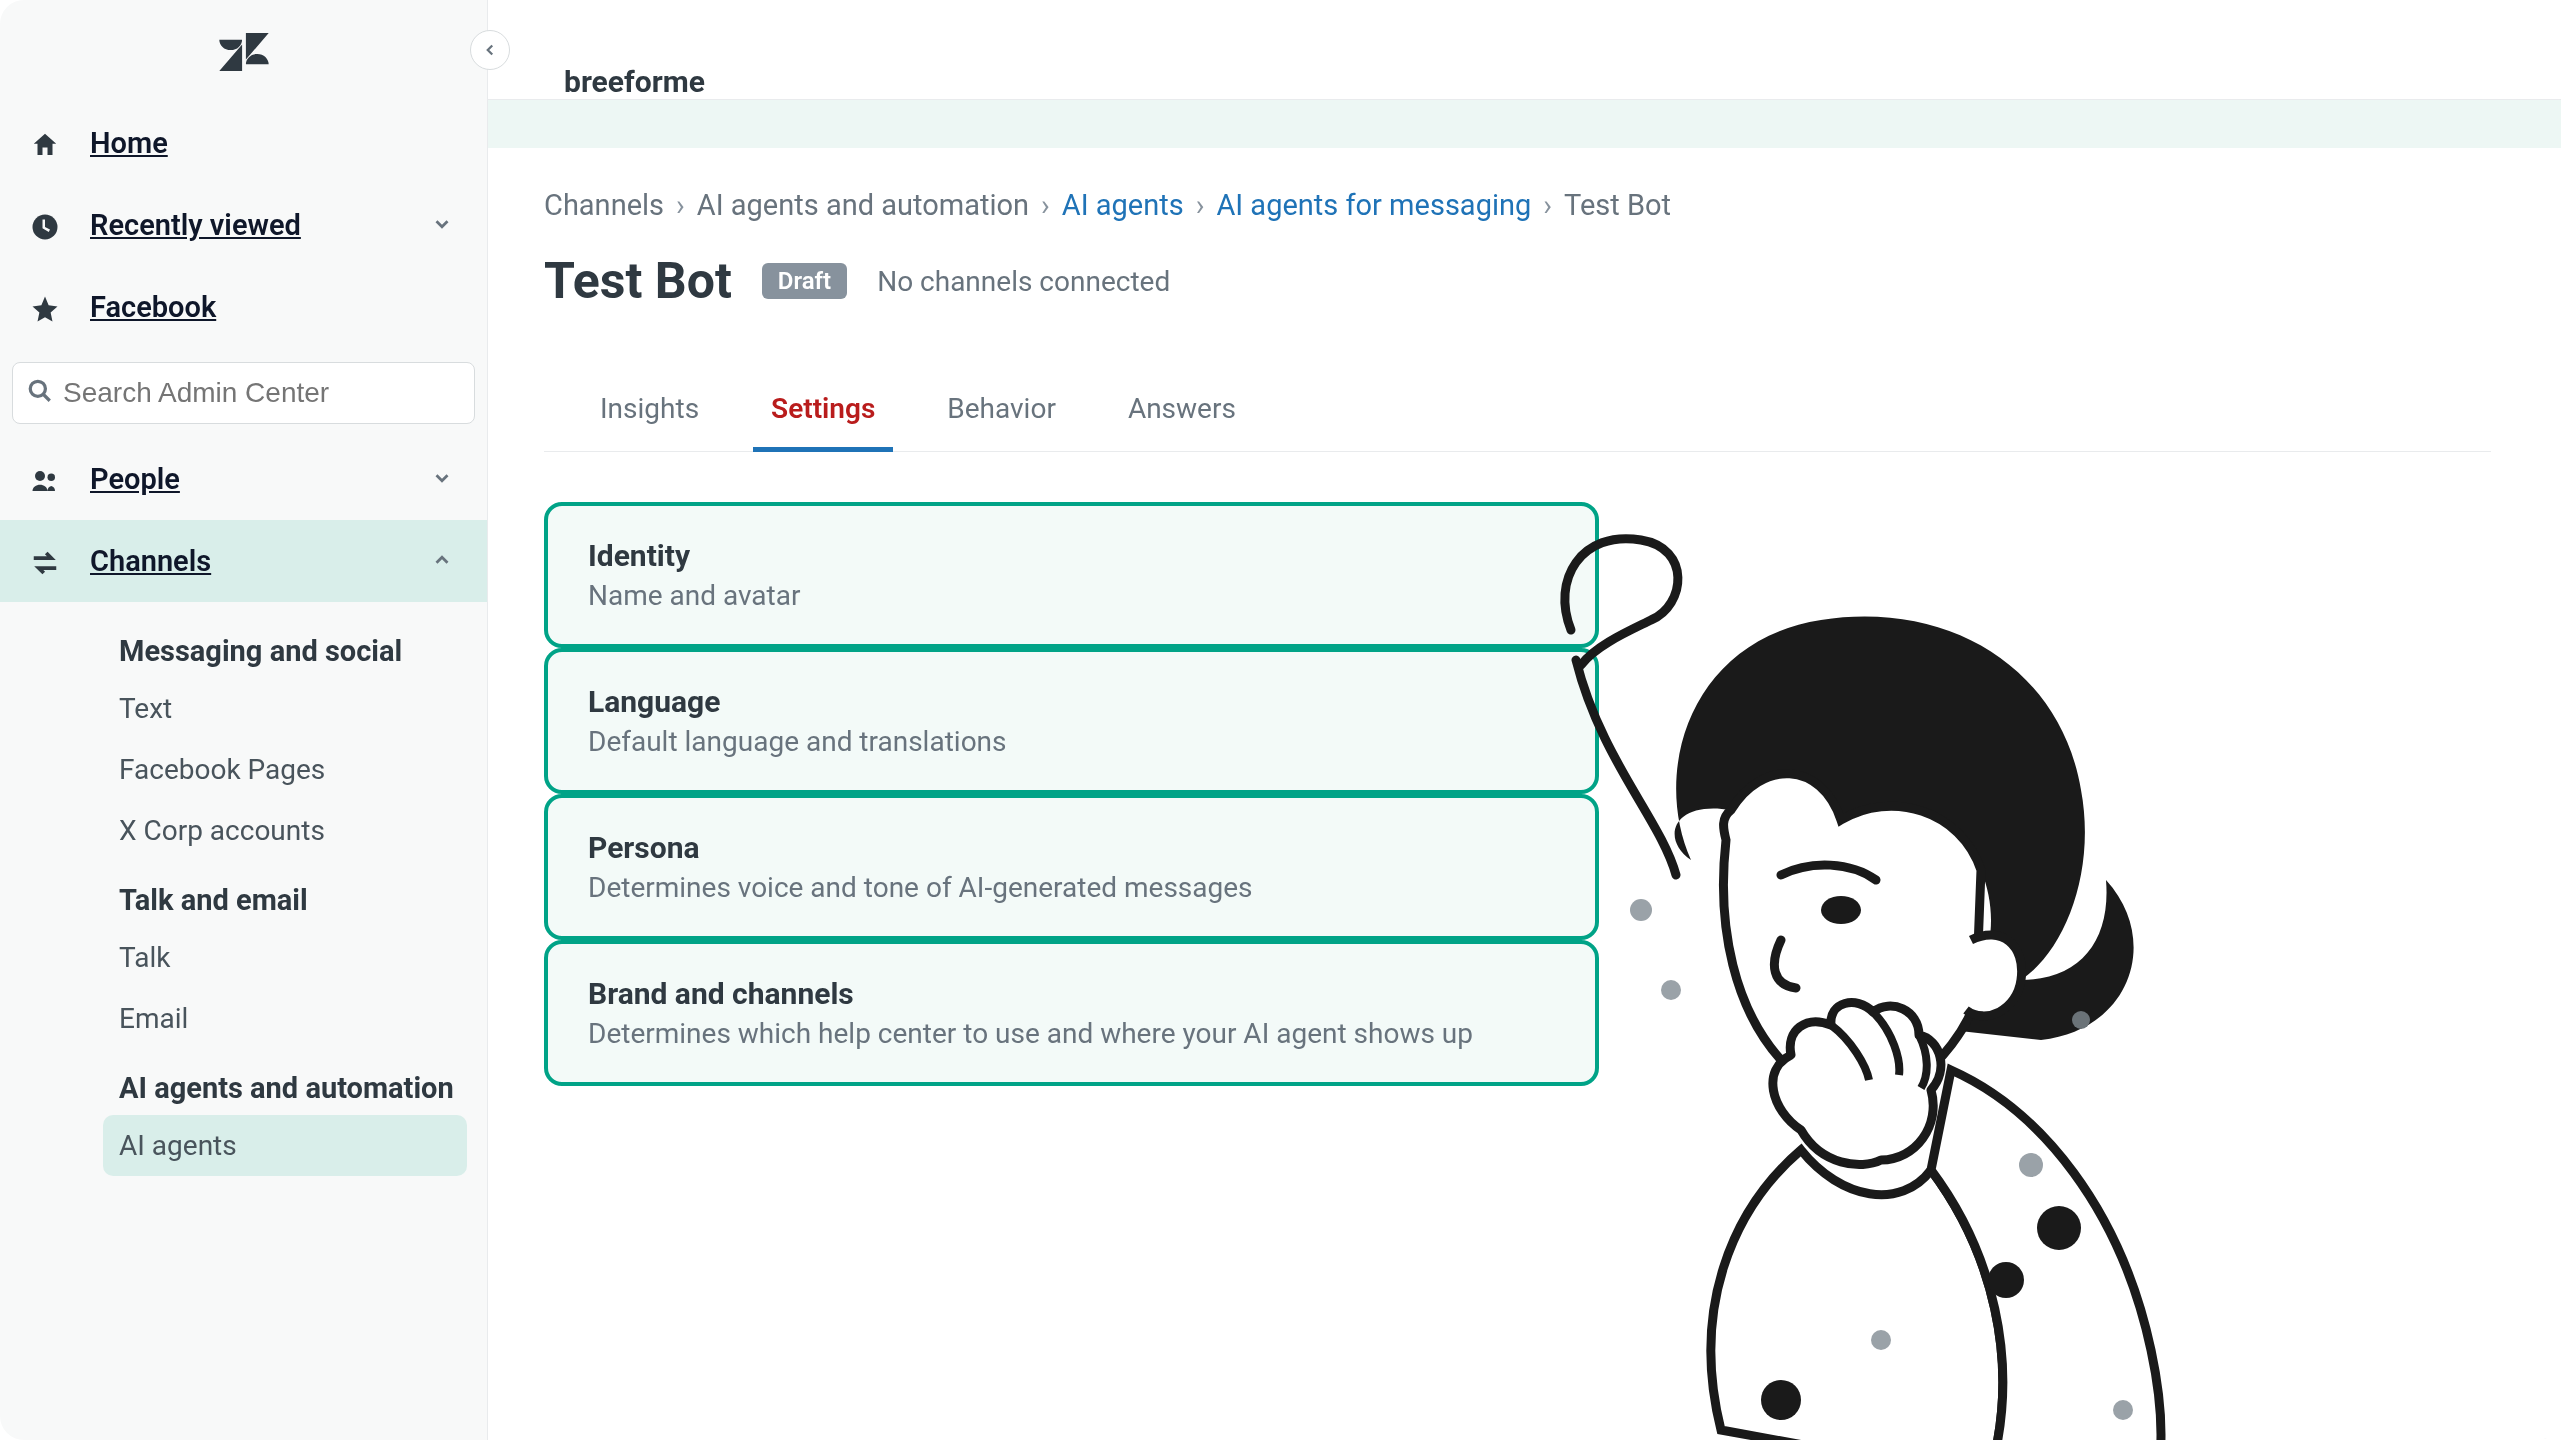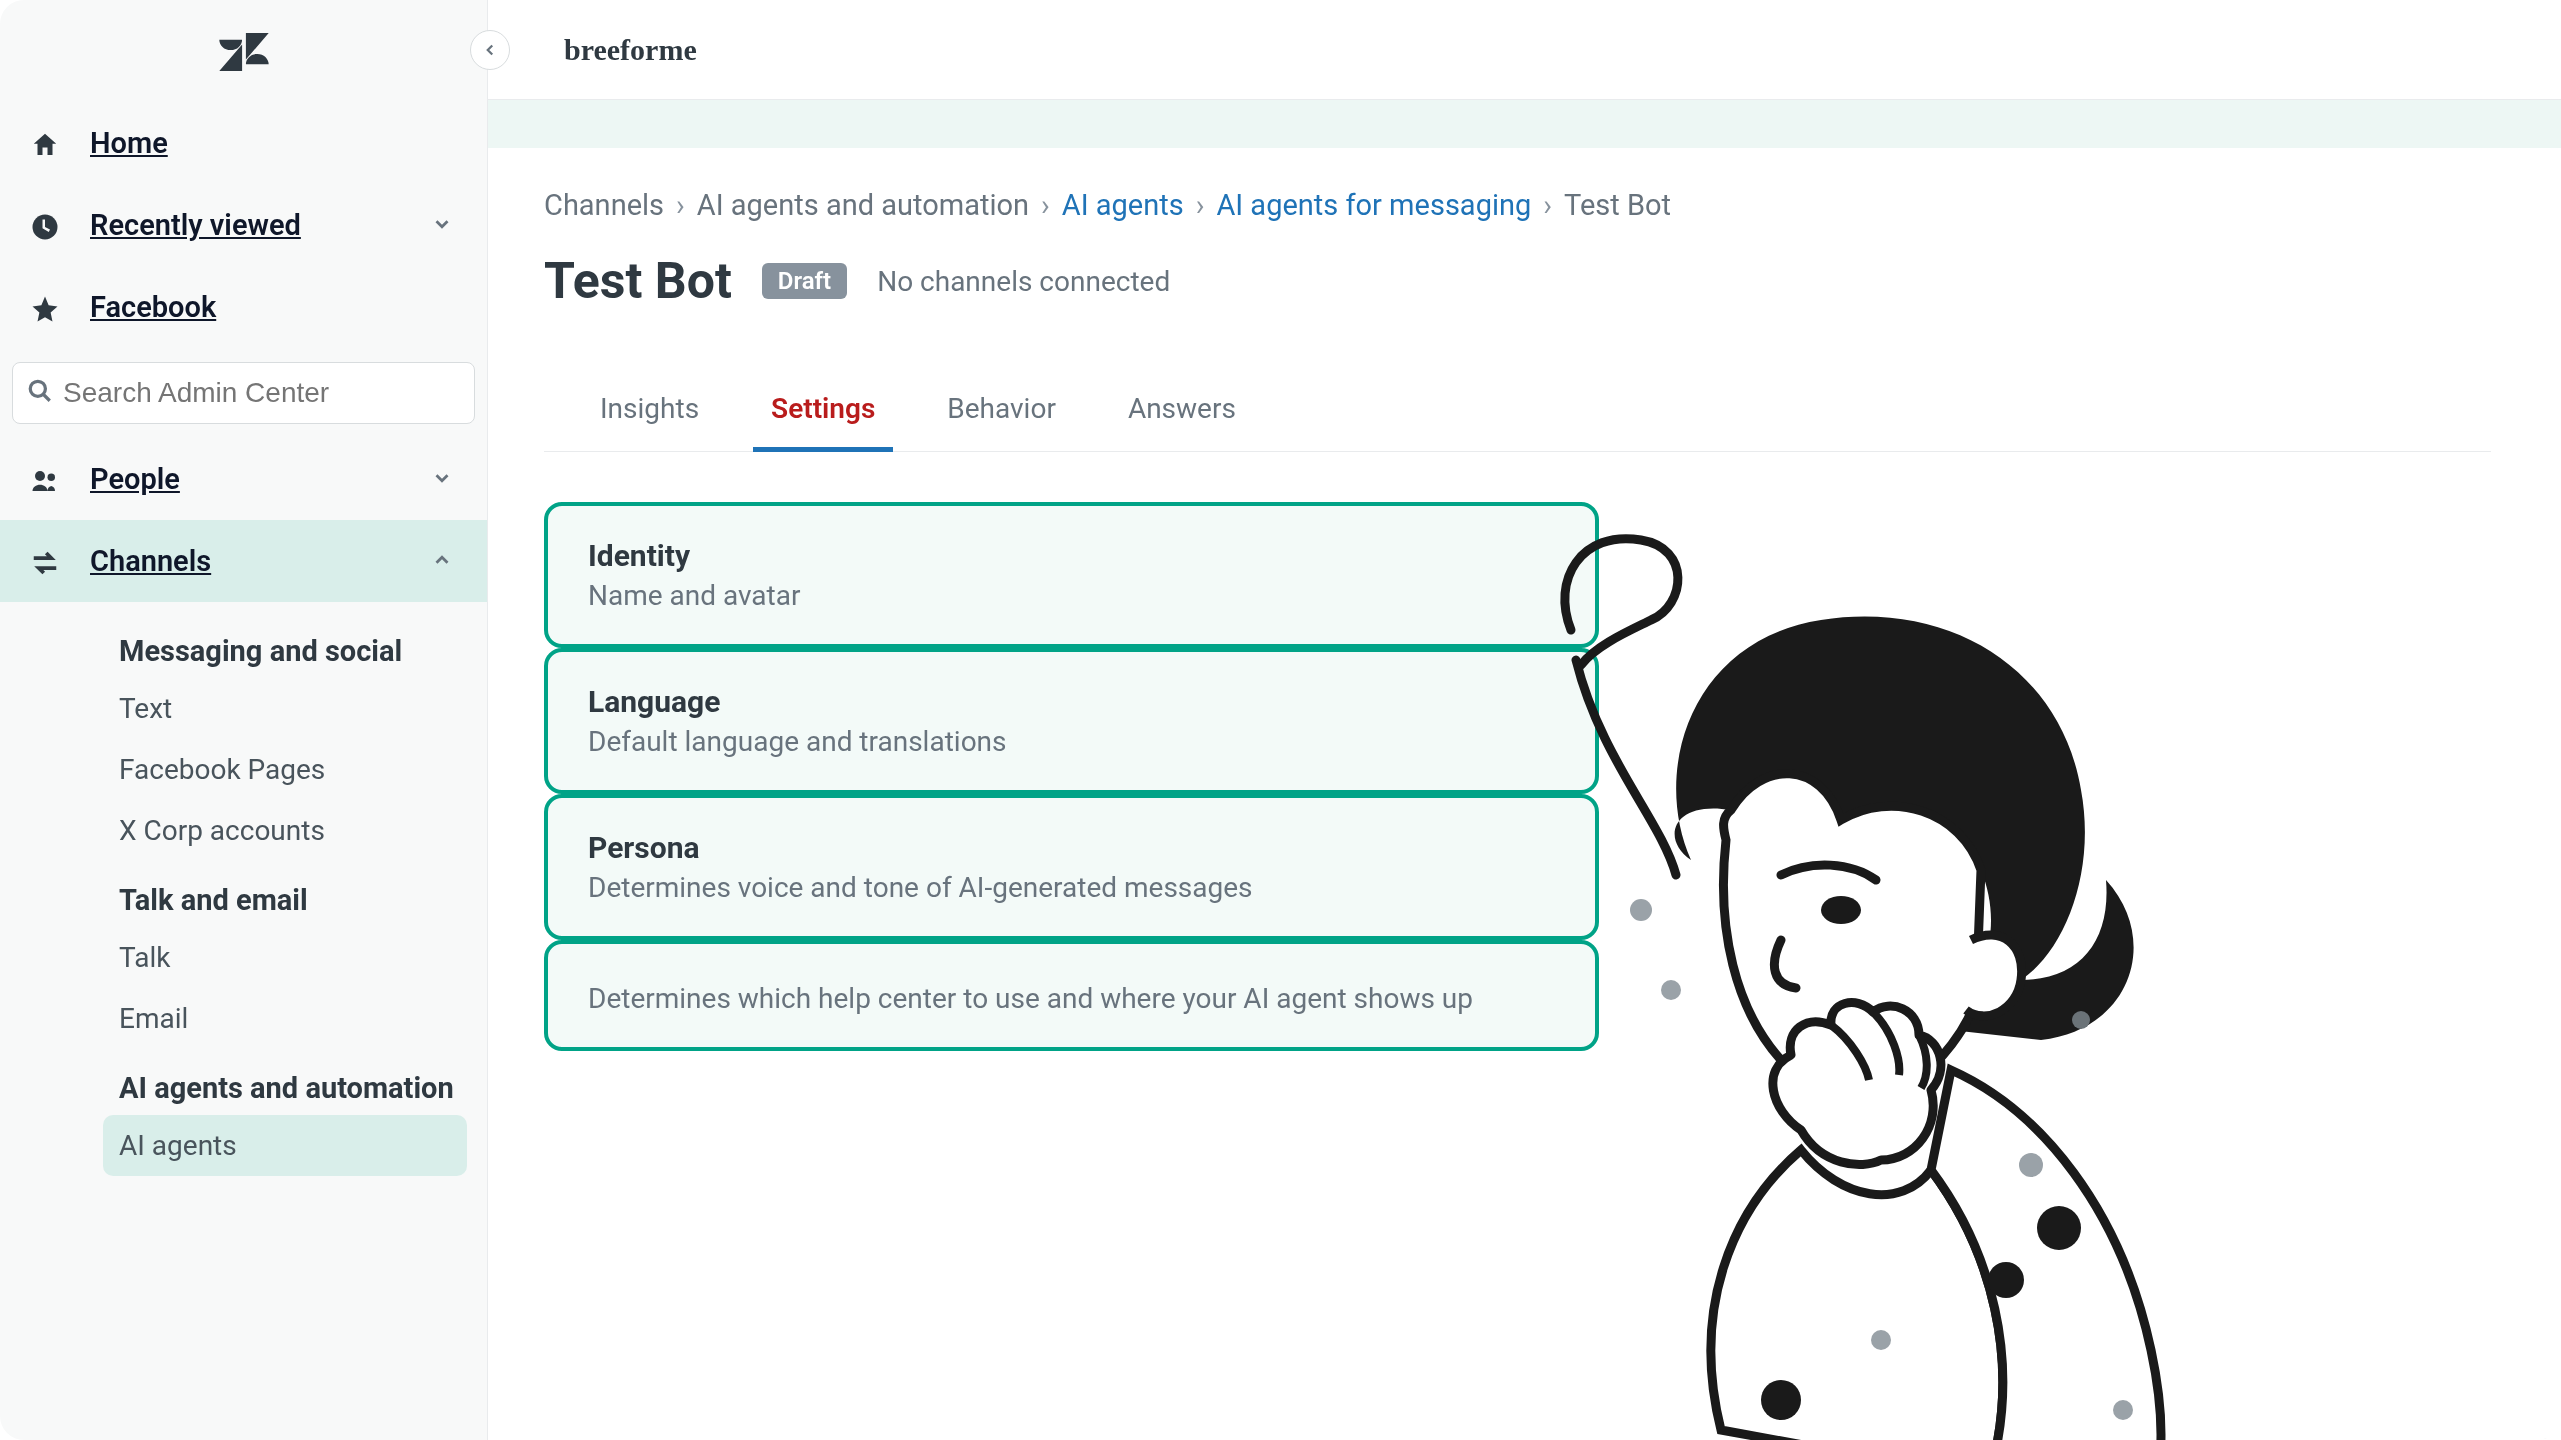--- a/index.html
+++ b/index.html
@@ -131,23 +131,22 @@
 .main {
   flex: 1;
   display: flex;
   flex-direction: column;
   position: relative;
 }
 .topbar {
   height: 100px;
   border-bottom: 1px solid #e9ebed;
   display: flex;
-  align-items: center;
+  align-items: flex-end;
   padding-left: 76px;
-  font-family: Liberation Serif, serif;
 }
 .topbar-title {
   font-size: 30px;
   font-weight: 700;
 }
 
 .greenbar {
   height: 48px;
   background: #edf7f4;
 }
@@ -433,20 +432,21 @@
         </div>
         <div class="card">
           <div class="card-title">Language</div>
           <div class="card-sub">Default language and translations</div>
         </div>
         <div class="card">
           <div class="card-title">Persona</div>
           <div class="card-sub">Determines voice and tone of AI-generated messages</div>
         </div>
         <div class="card">
+          <div class="card-title">Brand and channels</div>
           <div class="card-sub">Determines which help center to use and where your AI agent shows up</div>
         </div>
       </div>
 
       <svg class="illustration" viewBox="0 0 680 960">
 
         <path fill="none" stroke="#1a1a1a" stroke-width="9" stroke-linecap="round" d="M50 120 C 30 70, 60 20, 120 30 C 170 38, 165 95, 130 110 C 110 120, 75 135, 60 155"></path>
         <path fill="none" stroke="#1a1a1a" stroke-width="9" stroke-linecap="round" d="M55 150 C 80 250, 140 310, 155 365"></path>
 
         <path fill="#1a1a1a" d="

